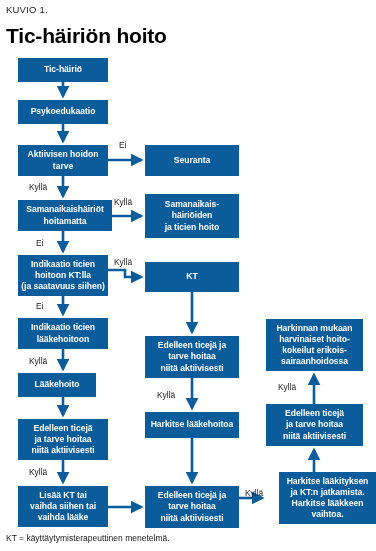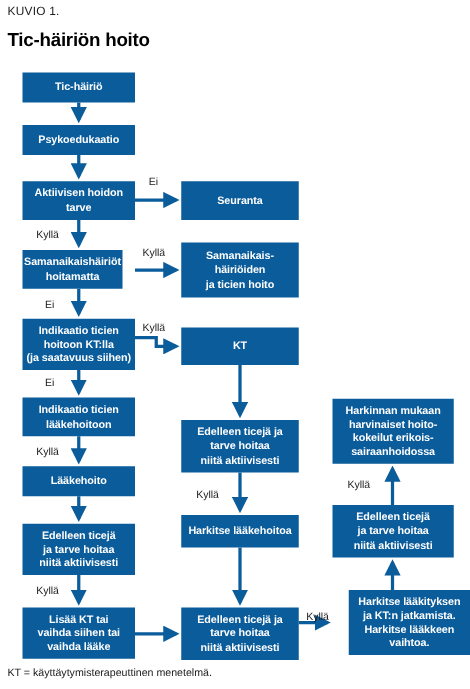--- a/index.html
+++ b/index.html
@@ -27,21 +27,21 @@
     top: 4px;
     font-size: 9.5px;
     color: #1a1a1a;
     letter-spacing: 0.2px;
     white-space: nowrap;
   }
   .title {
     position: absolute;
     left: 6px;
     top: 24px;
-    font-size: 15px;
+    font-size: 21px;
     font-weight: bold;
     color: #000000;
     letter-spacing: -0.2px;
     white-space: nowrap;
   }
   .footnote {
     position: absolute;
     left: 6px;
     top: 533px;
     font-size: 8.5px;
@@ -123,34 +123,34 @@
   <div class="node" style="left:18px;top:58px;width:90px;height:24px;">
       <span>Tic-häiriö</span>
     </div>
   <div class="node" style="left:18px;top:145px;width:90px;height:31px;">
       <span>Aktiivisen hoidon
 tarve</span>
     </div>
   <div class="node" style="left:18px;top:100px;width:90px;height:24px;">
       <span>Psykoedukaatio</span>
     </div>
-  <div class="node" style="left:18px;top:200px;width:80px;height:31px;">
+  <div class="node" style="left:18px;top:200px;width:94px;height:31px;">
       <span>Samanaikaishäiriöt
 hoitamatta</span>
     </div>
   <div class="node" style="left:18px;top:255px;width:90px;height:41px;">
       <span>Indikaatio ticien
 hoitoon KT:lla
 (ja saatavuus siihen)</span>
     </div>
   <div class="node" style="left:18px;top:318px;width:90px;height:31px;">
       <span>Indikaatio ticien
 lääkehoitoon</span>
     </div>
-  <div class="node" style="left:18px;top:373px;width:90px;height:24px;">
+  <div class="node" style="left:18px;top:373px;width:78px;height:24px;">
       <span>Lääkehoito</span>
     </div>
   <div class="node" style="left:18px;top:419px;width:90px;height:41px;">
       <span>Edelleen ticejä
 ja tarve hoitaa
 niitä aktiivisesti</span>
     </div>
   <div class="node" style="left:18px;top:486px;width:90px;height:41px;">
       <span>Lisää KT tai
 vaihda siihen tai

